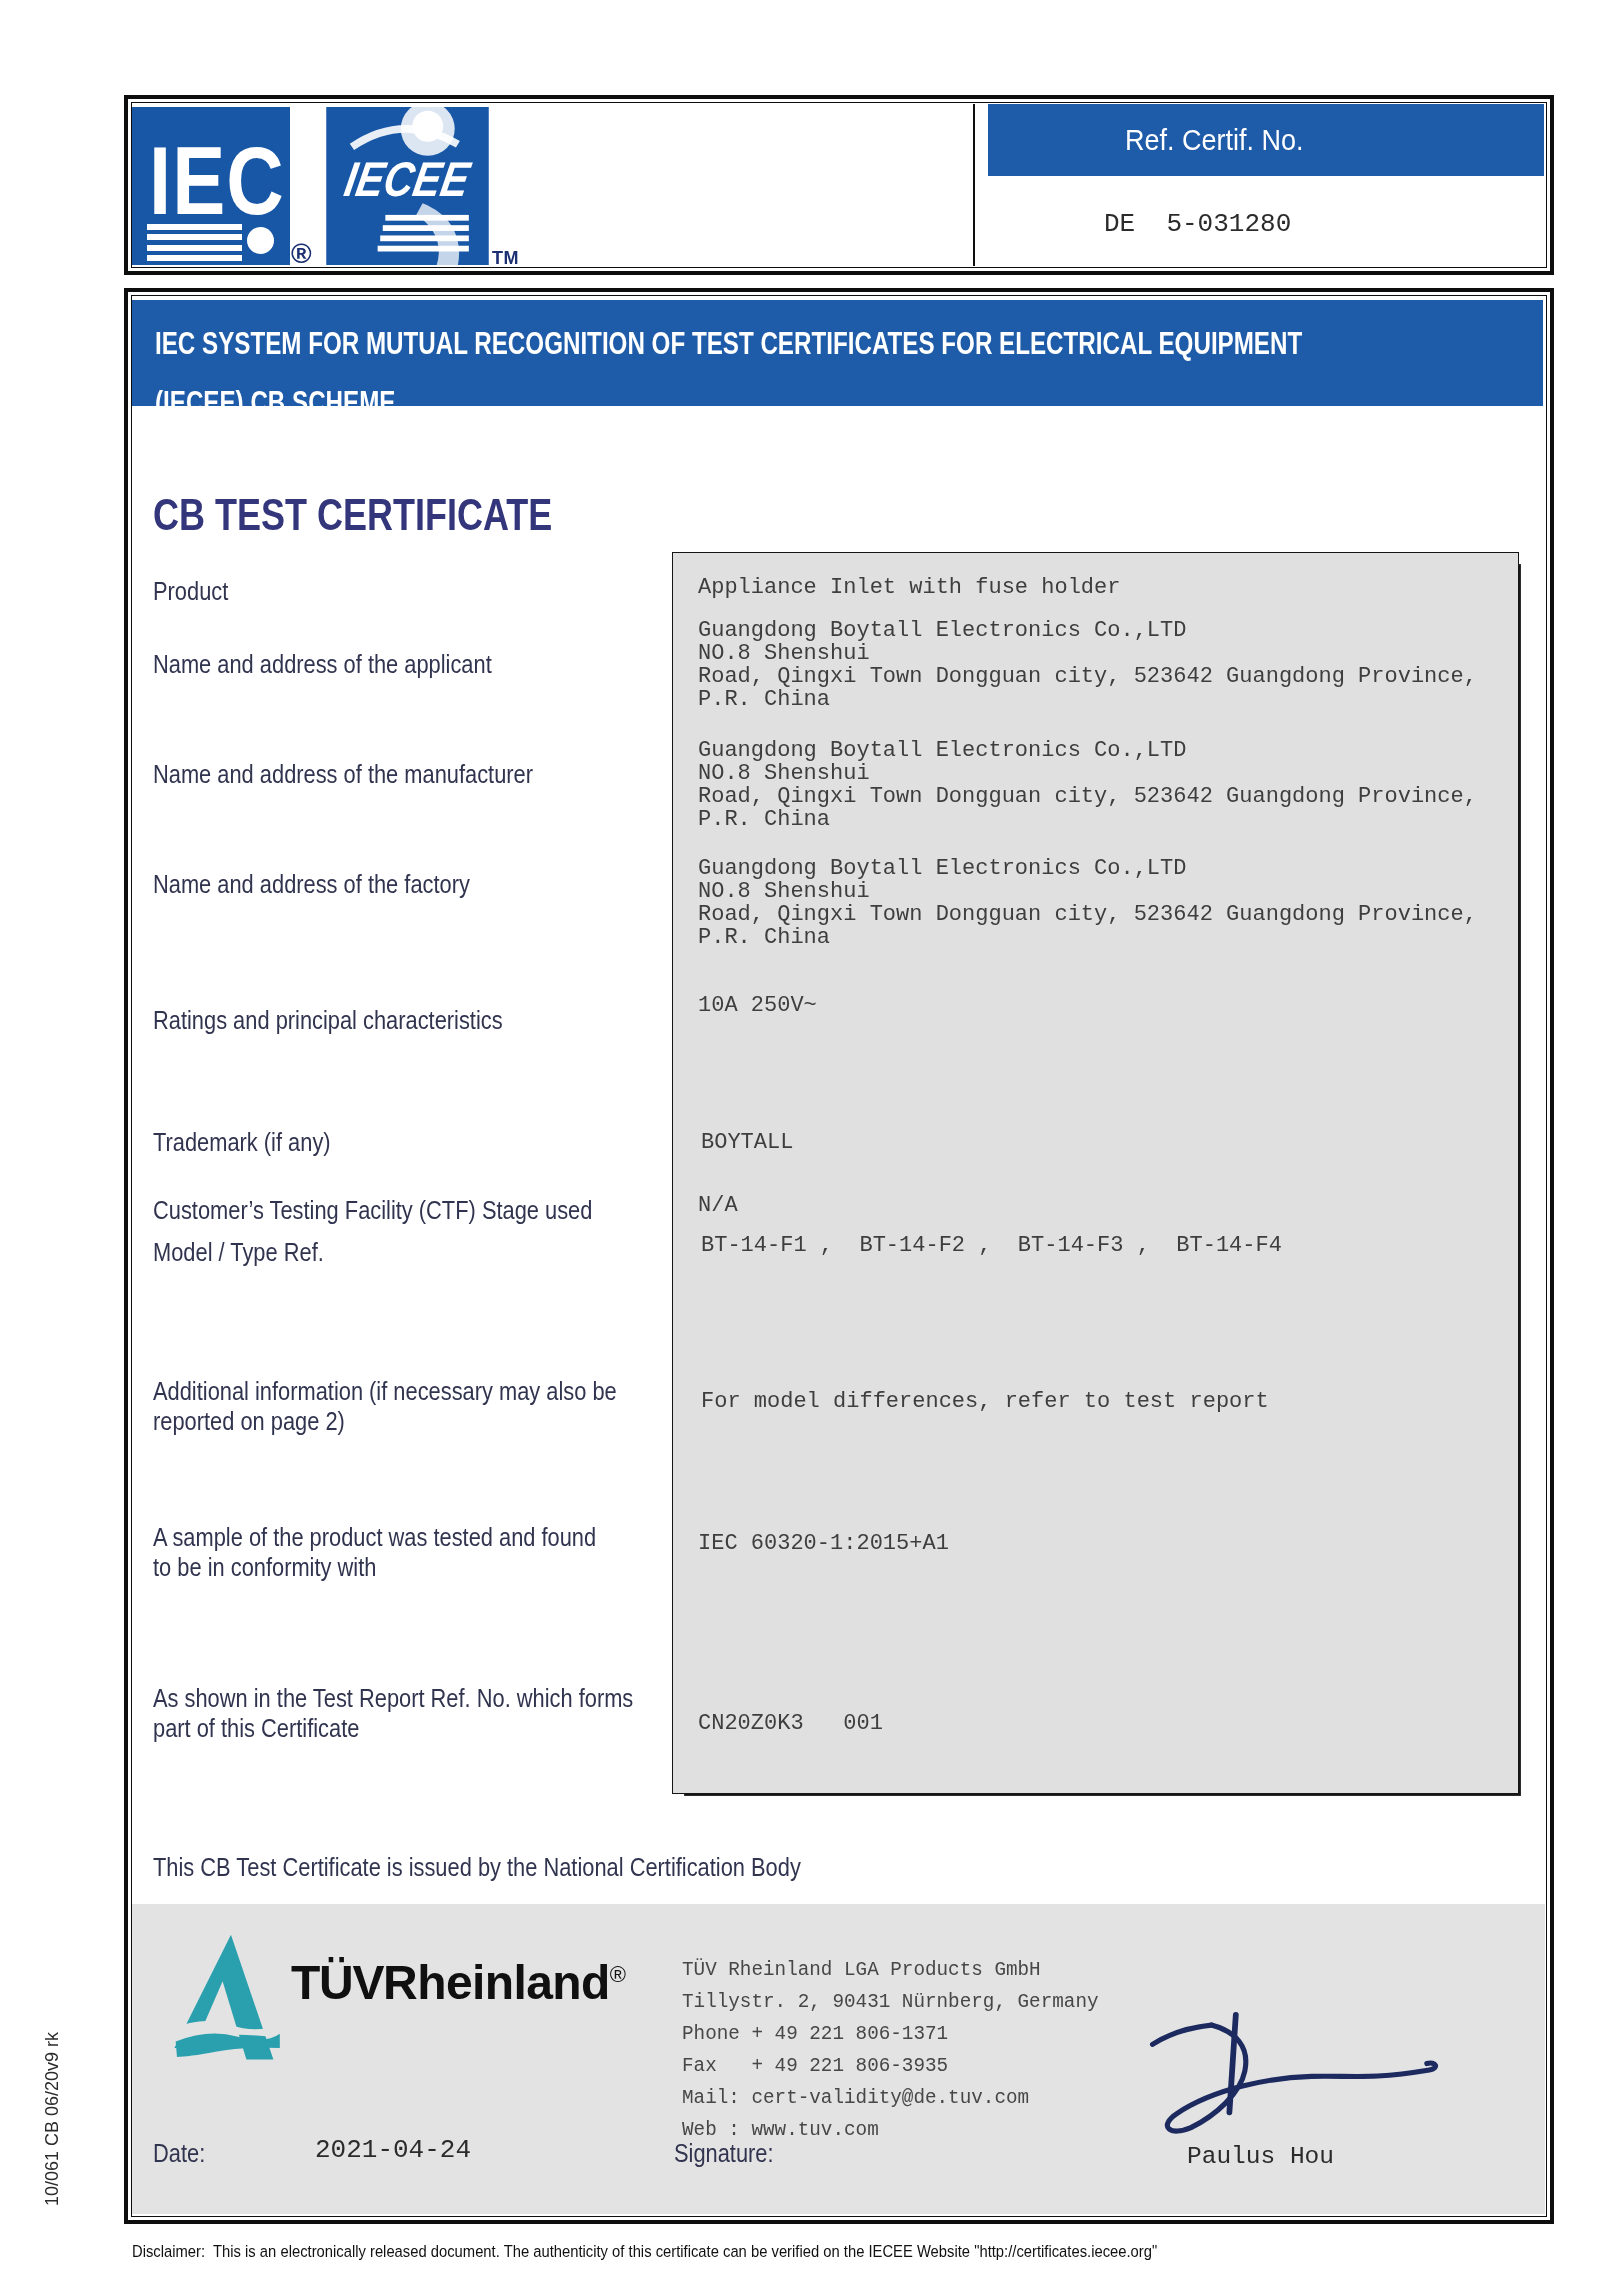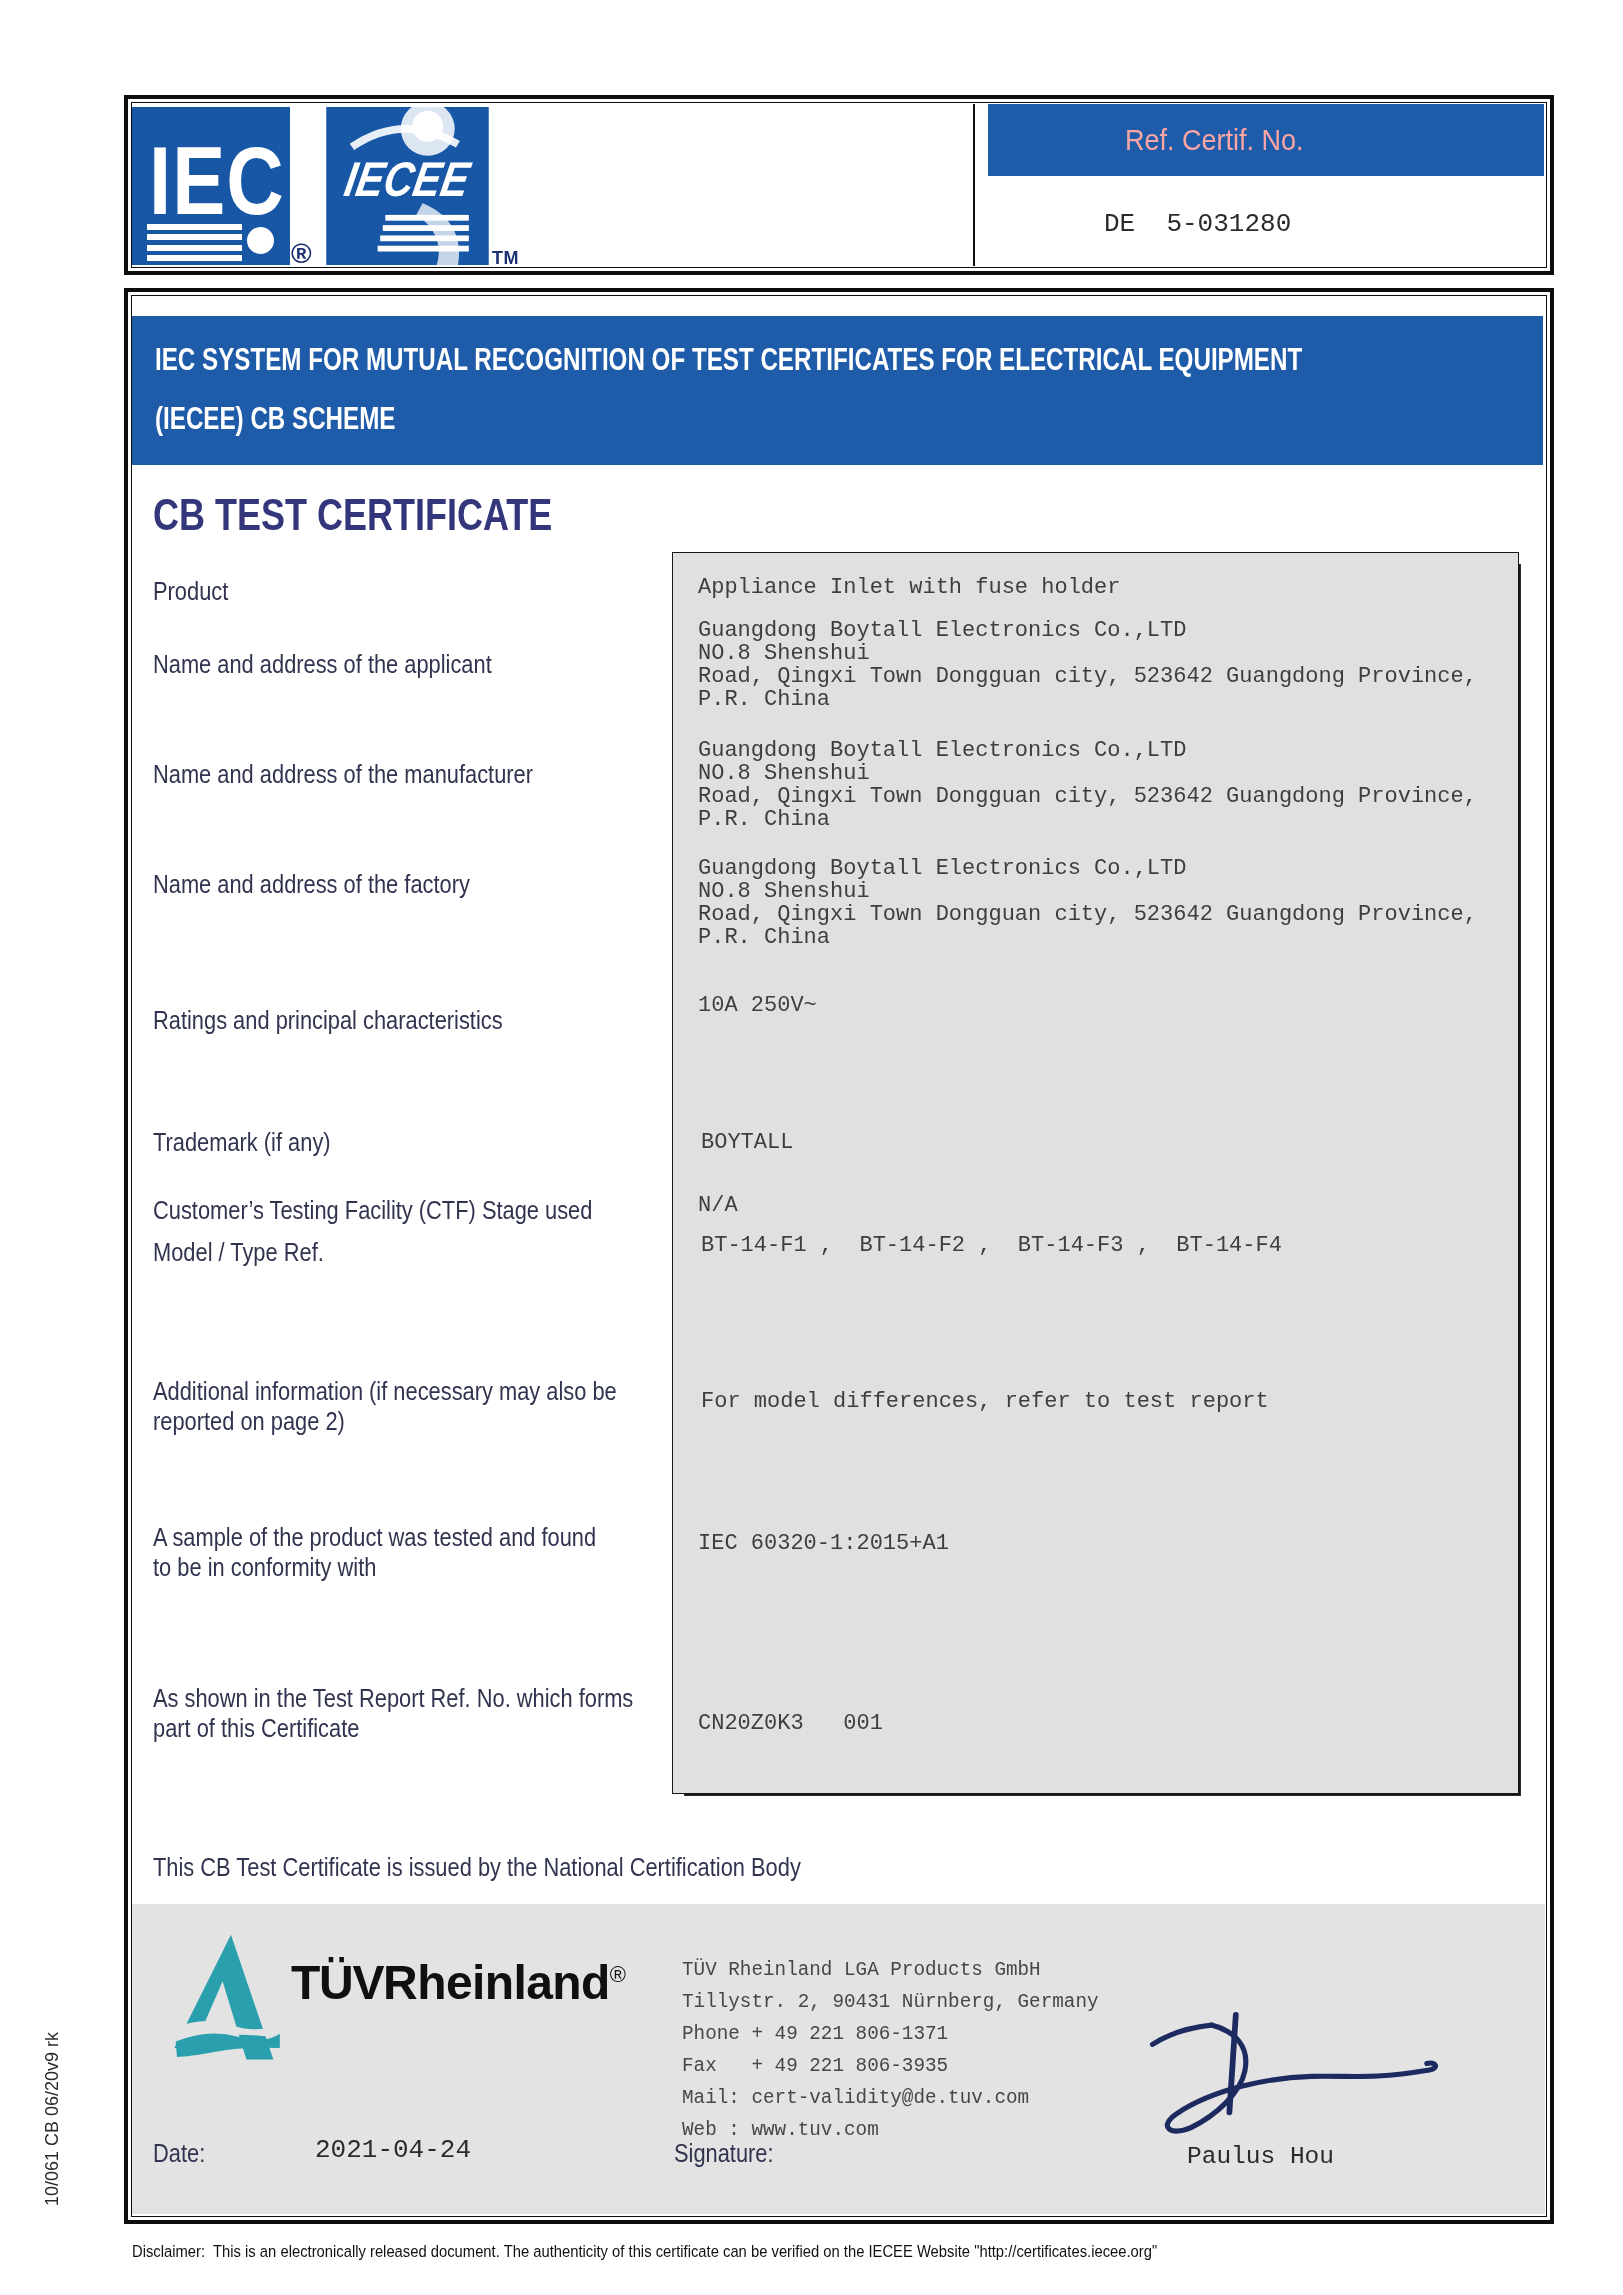--- a/index.html
+++ b/index.html
@@ -25,21 +25,21 @@
   .banner { background:#1e5ba8; }
   .banner-text { color:#ffffff; font-size:31px; font-weight:bold; line-height:59px;
                  transform:scaleX(0.78); transform-origin:0 0; white-space:nowrap; }
 
   .title { color:#34367c; font-size:45px; font-weight:bold;
            transform:scaleX(0.80); transform-origin:0 0; white-space:nowrap; }
 
   .graybox { background:#e0e0e0; border:1.9px solid #161616;
              box-shadow:7px 7px 0 -5.1px #161616; }
 
-  .refband { background:#1e5ba8; color:#fca5a5; font-size:30px; font-weight:500;
+  .refband { background:#1e5ba8; color:#ffffff; font-size:30px; font-weight:500;
              display:flex; align-items:center; justify-content:center; }
   .refband span { transform:scaleX(0.9); }
 
   .mono-big { font-family:"Liberation Mono", monospace; color:#2b2b2b; white-space:pre; }
 
   .iec-box { background:#1757a6; }
   .iec-word { color:#ffffff; font-weight:bold; font-size:97px; letter-spacing:1.3px;
               transform:scaleX(0.82); transform-origin:0 0; }
   .iec-bar { position:absolute; background:#ffffff; height:5.8px; }
   .mark { color:#1b2f72; font-weight:bold; }
@@ -92,21 +92,21 @@
   <div class="abs mark" style="left:492px; top:248px; font-size:18px; letter-spacing:0.6px;">TM</div>
 
   <div class="abs" style="left:973px; top:104px; width:1.9px; height:162px; background:#0d0d0d;"></div>
   <div class="abs refband" style="left:988px; top:104px; width:556px; height:72px; padding-right:103px;">
     <span>Ref. Certif. No.</span>
   </div>
   <div class="abs mono-big" style="left:1104px; top:209px; font-size:26px;">DE  5-031280</div>
 
   <div class="dframe" style="left:124px; top:288px; width:1430px; height:1936px;"></div>
 
-  <div class="abs banner" style="left:132px; top:316px; width:1411px; height:149px;">
+  <div class="abs banner" style="left:132px; top:300px; width:1411px; height:106px;">
     <div class="abs banner-text" style="left:22.5px; top:14px;">
       <div>IEC SYSTEM FOR MUTUAL RECOGNITION OF TEST CERTIFICATES FOR ELECTRICAL EQUIPMENT</div>
       <div>(IECEE) CB SCHEME</div>
     </div>
   </div>
 
   <div class="abs title" style="left:153px; top:489px;">CB TEST CERTIFICATE</div>
 
   <div class="abs graybox" style="left:672px; top:552px; width:847px; height:1242px;"></div>
 

